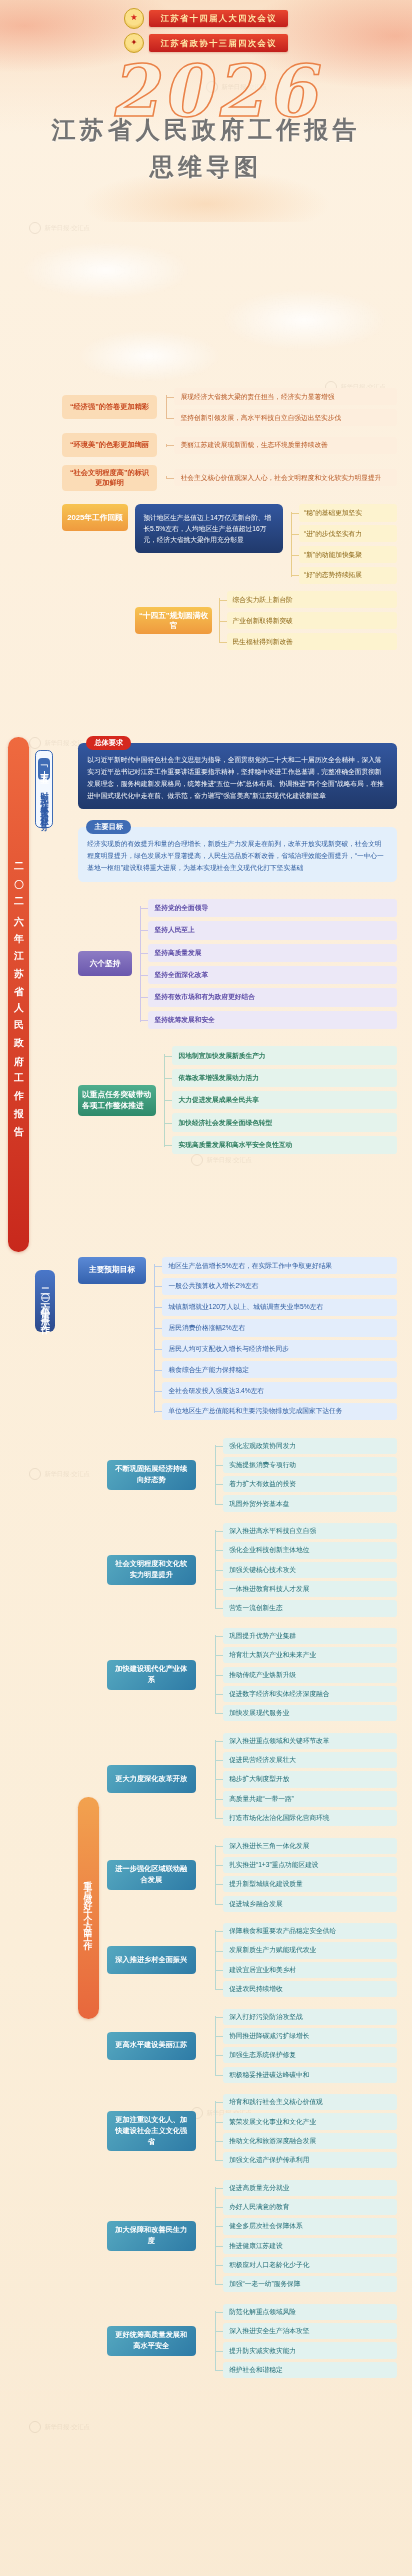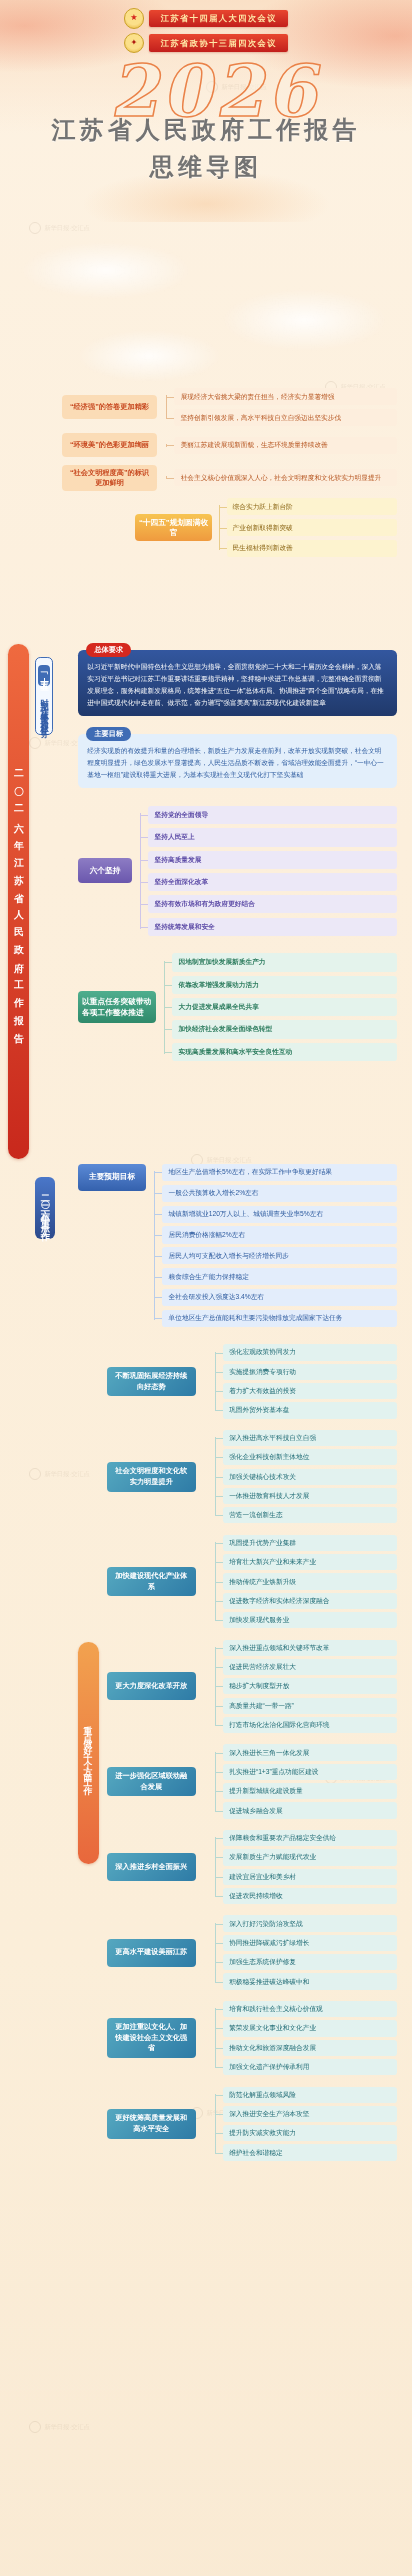--- a/index.html
+++ b/index.html
@@ -204,20 +204,31 @@
         </div>
     </div>
     <div class="rblock">
       <div class="rheader">“社会文明程度高”的标识更加鲜明</div>
       <div class="ritems rail">
 
       <div class="ritem">社会主义核心价值观深入人心，社会文明程度和文化软实力明显提升</div>
         </div>
     </div>
 
+    <div class="y2025">
+      <div class="ylabel">2025年工作回顾</div>
+      <div class="navy">预计地区生产总值迈上14万亿元新台阶、增长5.5%左右，人均地区生产总值超过16万元，经济大省挑大梁作用充分彰显</div>
+      <div class="yhl rail">
+
+      <div class="ybox">“稳”的基础更加坚实</div>
+          <div class="ybox">“进”的步伐坚实有力</div>
+          <div class="ybox">“新”的动能加快集聚</div>
+          <div class="ybox">“好”的态势持续拓展</div>
+        </div>
+    </div>
     <div class="ycluster">
       <div class="yclabel">“十四五”规划圆满收官</div>
       <div class="ycitems rail">
 
       <div class="ybox">综合实力跃上新台阶</div>
           <div class="ybox">产业创新取得新突破</div>
           <div class="ybox">民生福祉得到新改善</div>
         </div>
     </div>
   </section>
@@ -371,20 +382,32 @@
             <div class="gheader">更加注重以文化人、加快建设社会主义文化强省</div>
             <div class="gitems rail">
 
             <div class="gitem">培育和践行社会主义核心价值观</div>
                 <div class="gitem">繁荣发展文化事业和文化产业</div>
                 <div class="gitem">推动文化和旅游深度融合发展</div>
                 <div class="gitem">加强文化遗产保护传承利用</div>
               </div>
           </div>
           <div class="group">
+            <div class="gheader">加大保障和改善民生力度</div>
+            <div class="gitems rail">
+
+            <div class="gitem">促进高质量充分就业</div>
+                <div class="gitem">办好人民满意的教育</div>
+                <div class="gitem">健全多层次社会保障体系</div>
+                <div class="gitem">推进健康江苏建设</div>
+                <div class="gitem">积极应对人口老龄化少子化</div>
+                <div class="gitem">加强“一老一幼”服务保障</div>
+              </div>
+          </div>
+          <div class="group">
             <div class="gheader">更好统筹高质量发展和高水平安全</div>
             <div class="gitems rail">
 
             <div class="gitem">防范化解重点领域风险</div>
                 <div class="gitem">深入推进安全生产治本攻坚</div>
                 <div class="gitem">提升防灾减灾救灾能力</div>
                 <div class="gitem">维护社会和谐稳定</div>
               </div>
           </div>
 

